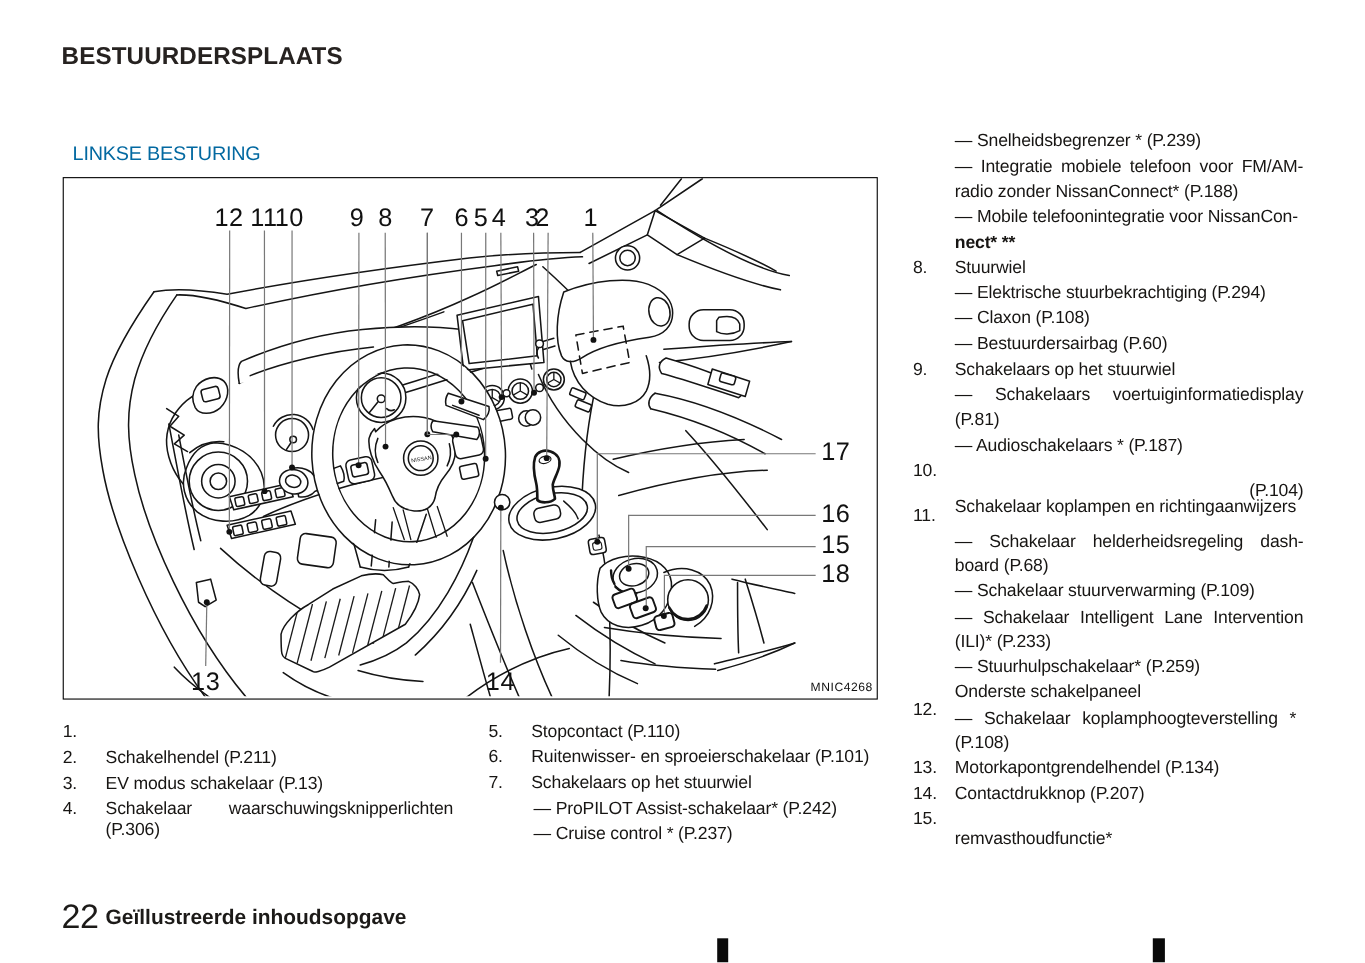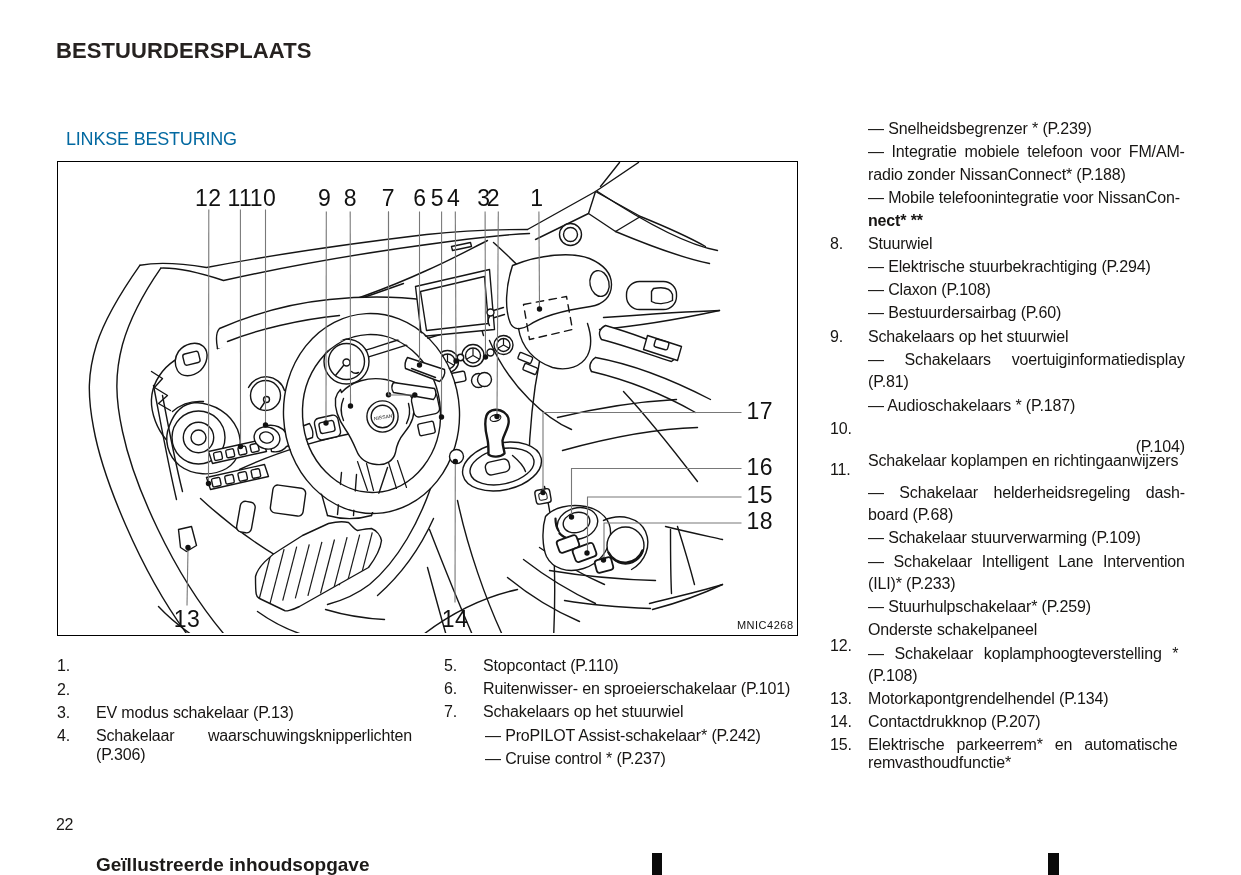--- a/index.html
+++ b/index.html
@@ -6,22 +6,22 @@
   body{font-family:"Liberation Sans", sans-serif;color:#161412;position:relative;-webkit-font-smoothing:antialiased;}
   .abs{position:absolute;}
   #title{left:56px;top:38px;font-size:22px;font-weight:bold;letter-spacing:0.1px;color:#262220;}
   #sub{left:66px;top:129px;font-size:18px;letter-spacing:-0.2px;color:#0369a1;}
   #figbox{left:57px;top:161px;width:739px;height:473px;border:1px solid #000;}
   .ln{position:absolute;font-size:16px;letter-spacing:-0.15px;white-space:nowrap;color:#171513;}
   
   #rc .ln{width:317px;}
   #c1 .ln{width:316px;}
   #c2 .ln{width:345px;}
-  #footer-num{left:56px;top:815.5px;font-size:16px;letter-spacing:-0.5px;color:#1c1a18;}
-  #footer-txt{left:96px;top:854px;font-size:19px;letter-spacing:0px;font-weight:bold;color:#1c1a18;}
+  #footer-num{left:56px;top:815.5px;font-size:31px;letter-spacing:-0.5px;color:#1c1a18;}
+  #footer-txt{left:96px;top:824px;font-size:19px;letter-spacing:0px;font-weight:bold;color:#1c1a18;}
   .mark{position:absolute;background:#0a0a0a;width:10px;height:22px;top:853px;}
 </style>
 </head>
 <body>
 <div class="abs" id="title">BESTUURDERSPLAATS</div>
 <div class="abs" id="sub">LINKSE BESTURING</div>
 
 <div class="abs" id="figbox">
 
 <svg width="737" height="471" viewBox="0 0 737 471" style="position:absolute;left:0;top:0;">
@@ -304,27 +304,27 @@
 <div class="ln" style="top:596px;left:38px;">— Stuurhulpschakelaar* (P.259)</div>
 <div class="ln" style="top:619px;left:0;margin-top:16px;">12.</div>
 <div class="ln" style="top:619px;left:38px;">Onderste schakelpaneel</div>
 <div class="ln" style="top:643px;left:38px;word-spacing:6.4px;">— Schakelaar koplamphoogteverstelling *</div>
 <div class="ln" style="top:665px;left:38px;">(P.108)</div>
 <div class="ln" style="top:688px;left:0;">13.</div>
 <div class="ln" style="top:688px;left:38px;">Motorkapontgrendelhendel (P.134)</div>
 <div class="ln" style="top:711px;left:0;">14.</div>
 <div class="ln" style="top:711px;left:38px;">Contactdrukknop (P.207)</div>
 <div class="ln" style="top:734px;left:0;">15.</div>
-<div class="ln" style="top:734px;left:38px;word-spacing:7.6px;">Elektrische parkeerrem* en automatische</div>
 <div class="ln" style="top:752px;left:38px;">remvasthoudfunctie*</div>
 </div>
 
 <div class="abs" id="c1" style="left:57px;top:1.5px;width:318px;height:800px;">
 <div class="ln" style="top:655px;left:0;">1.</div>
 <div class="ln" style="top:679px;left:0;">2.</div>
+<div class="ln" style="top:679px;left:39px;">Schakelhendel (P.211)</div>
 <div class="ln" style="top:702px;left:0;">3.</div>
 <div class="ln" style="top:702px;left:39px;">EV modus schakelaar (P.13)</div>
 <div class="ln" style="top:725px;left:0;">4.</div>
 <div class="ln" style="top:725px;left:39px;word-spacing:29.1px;">Schakelaar waarschuwingsknipperlichten</div>
 <div class="ln" style="top:744px;left:39px;">(P.306)</div>
 </div>
 
 <div class="abs" id="c2" style="left:444px;top:1.5px;width:346px;height:800px;">
 <div class="ln" style="top:655px;left:0;">5.</div>
 <div class="ln" style="top:655px;left:39px;">Stopcontact (P.110)</div>

